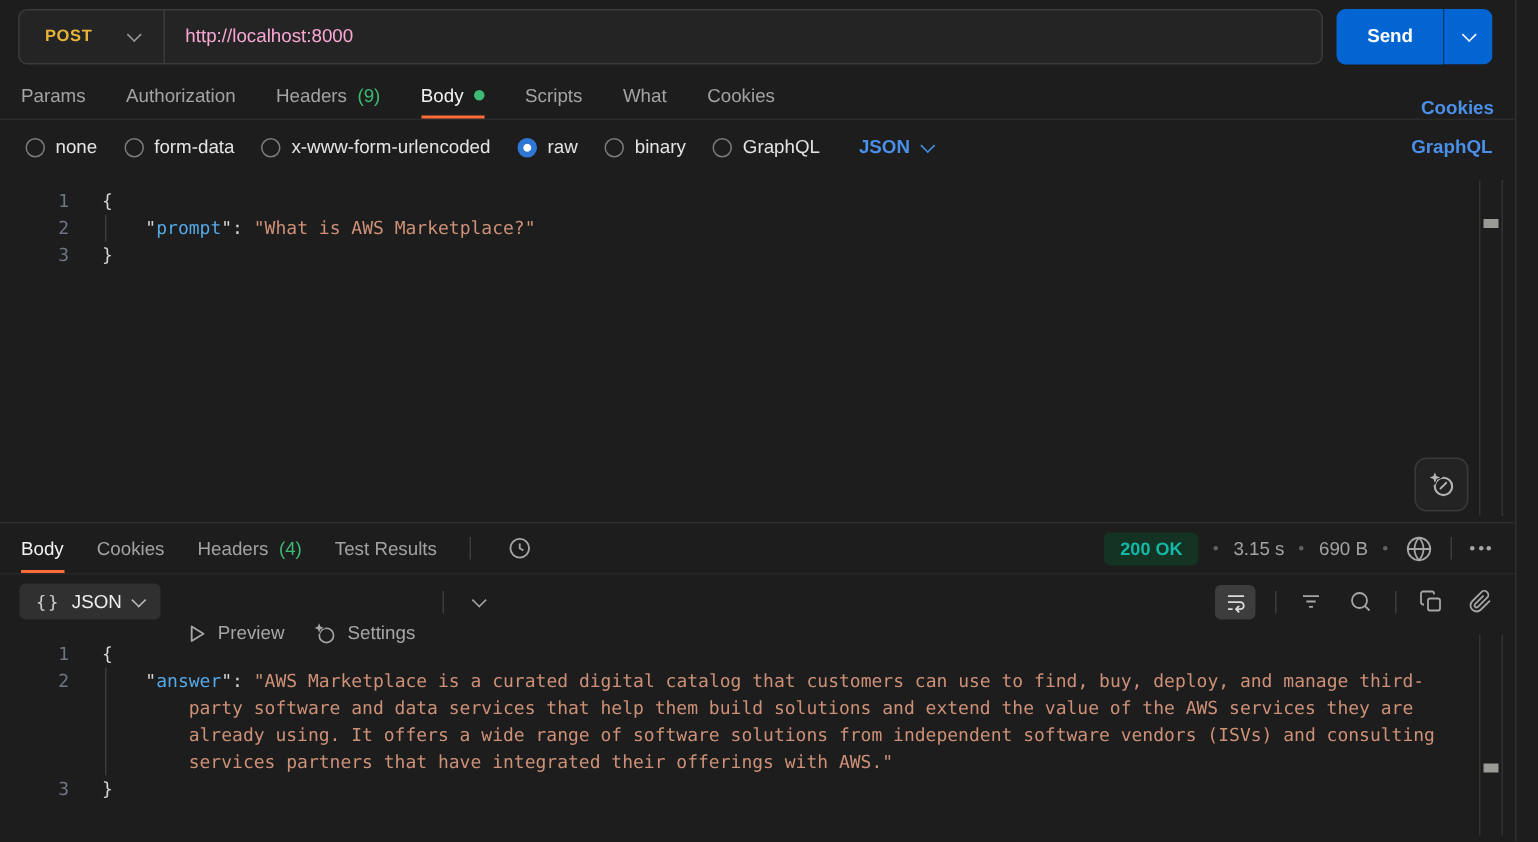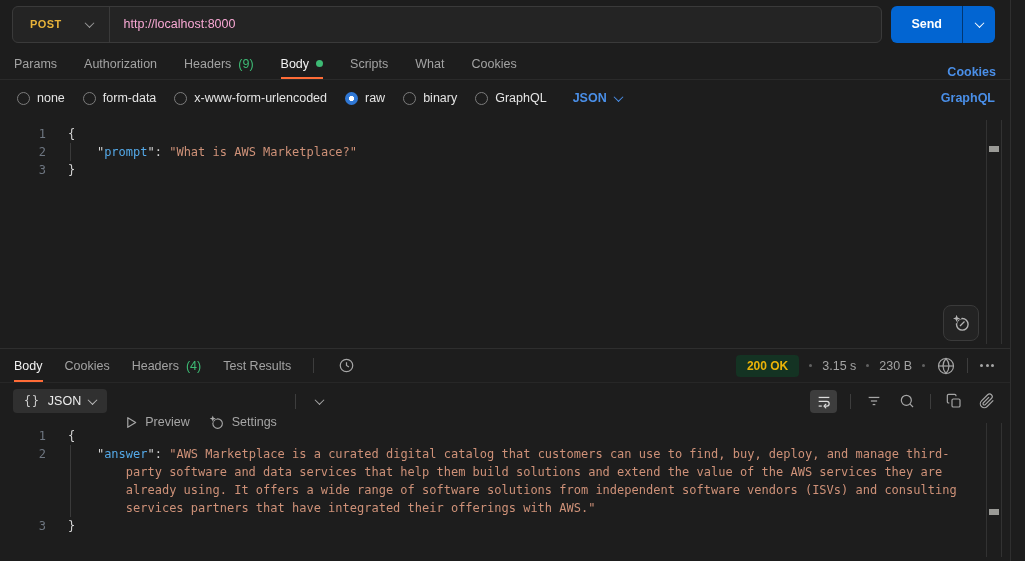--- a/index.html
+++ b/index.html
@@ -53,21 +53,21 @@
   .tok-str { color:#ce9178; }
   .scroll-gutter { position:absolute; right:8px; top:4px; bottom:4px; width:16px; border-left:1px solid #323232; border-right:1px solid #323232; }
   .scroll-thumb { position:absolute; left:2px; right:2px; height:6px; background:#9a9a96; }
   .postbot-btn { position:absolute; right:31px; bottom:7px; width:36px; height:36px; border:1px solid #3a3a3a; border-radius:8px; background:#232323; display:flex; align-items:center; justify-content:center; color:#b3b3b3; cursor:pointer; }
 
   
   .response-section { border-top:1px solid #2e2e2e; display:flex; flex-direction:column; flex:1; min-height:0; }
   .resp-tabs { height:34px; display:flex; align-items:center; gap:22px; padding:0 14px; border-bottom:1px solid #272727; color:#a3a3a3; }
   .vsep { width:1px; height:15px; background:#3d3d3d; }
   .resp-meta { margin-left:auto; display:flex; align-items:center; gap:10px; color:#a3a3a3; font-size:12.5px; }
-  .status-pill { background:#143323; color:#eab308; font-weight:700; font-size:12px; padding:4px 11px; border-radius:4px; }
+  .status-pill { background:#143323; color:#14b8a6; font-weight:700; font-size:12px; padding:4px 11px; border-radius:4px; }
   .meta-dot { width:3px; height:3px; border-radius:50%; background:#616161; }
   .icon-btn { background:none; border:none; color:#a6a6a6; display:flex; align-items:center; justify-content:center; cursor:pointer; padding:2px; }
   .ellipsis { display:flex; gap:2.5px; }
   .ellipsis i { width:3px; height:3px; border-radius:50%; background:#a6a6a6; }
 
   .resp-toolbar { height:36px; display:flex; align-items:center; gap:18px; padding:0 13px; color:#a6a6a6; }
   .format-pill { display:flex; align-items:center; gap:8px; background:#303030; border:none; border-radius:4px; padding:5px 11px; color:#ededed; font-family:"Liberation Sans",sans-serif; font-size:12.5px; cursor:pointer; }
   .format-pill .braces { font-family:"DejaVu Sans Mono",monospace; color:#cfcfcf; font-size:11.5px; letter-spacing:1px; }
   .format-pill .chev { color:#bbb; }
   .tool-item { display:flex; align-items:center; gap:7px; cursor:pointer;margin-top:42px; }
@@ -203,21 +203,21 @@
           <svg width="17" height="17" viewBox="0 0 18 18" fill="none" stroke="currentColor" stroke-width="1.3">
             <circle cx="9" cy="9" r="6.6"></circle>
             <polyline points="9 5.6 9 9 11.6 10.6"></polyline>
           </svg>
         </button>
         <div class="resp-meta">
           <span class="status-pill">200 OK</span>
           <span class="meta-dot"></span>
           <span>3.15 s</span>
           <span class="meta-dot"></span>
-          <span>230 B</span>
+          <span>690 B</span>
           <span class="meta-dot"></span>
           <button class="icon-btn">
             <svg width="18" height="18" viewBox="0 0 24 24" fill="none" stroke="currentColor" stroke-width="1.6">
               <circle cx="12" cy="12" r="10"></circle>
               <line x1="2" y1="12" x2="22" y2="12"></line>
               <path d="M12 2a15.3 15.3 0 0 1 4 10 15.3 15.3 0 0 1-4 10 15.3 15.3 0 0 1-4-10 15.3 15.3 0 0 1 4-10z"></path>
             </svg>
           </button>
           <div class="vsep"></div>
           <button class="icon-btn">

